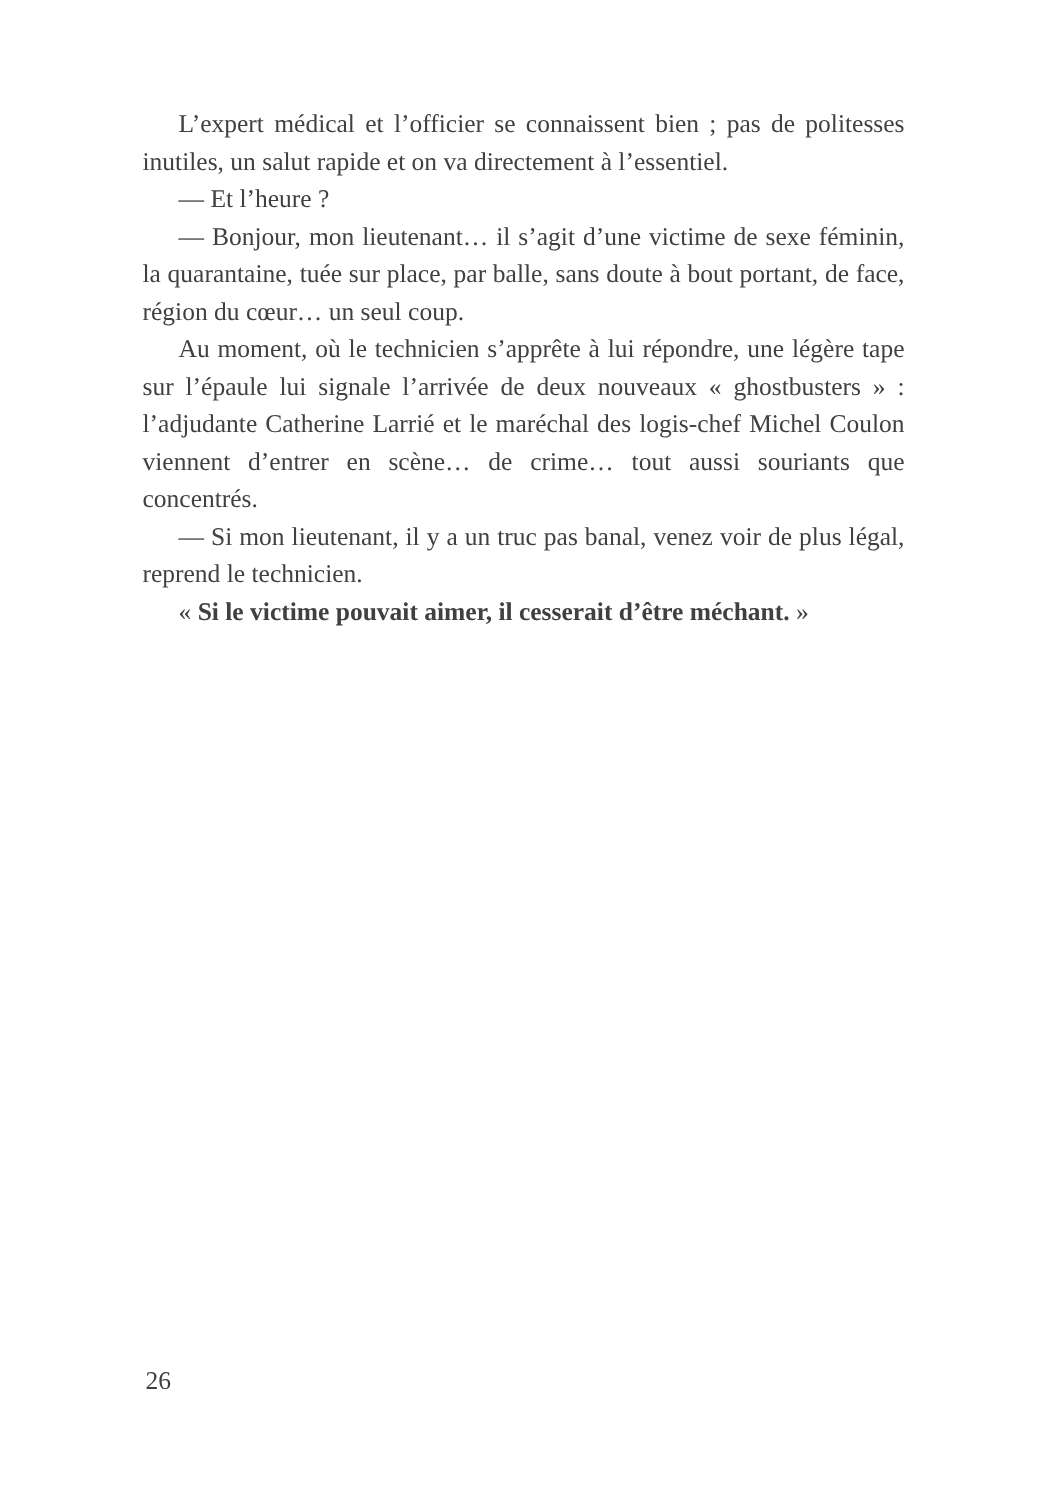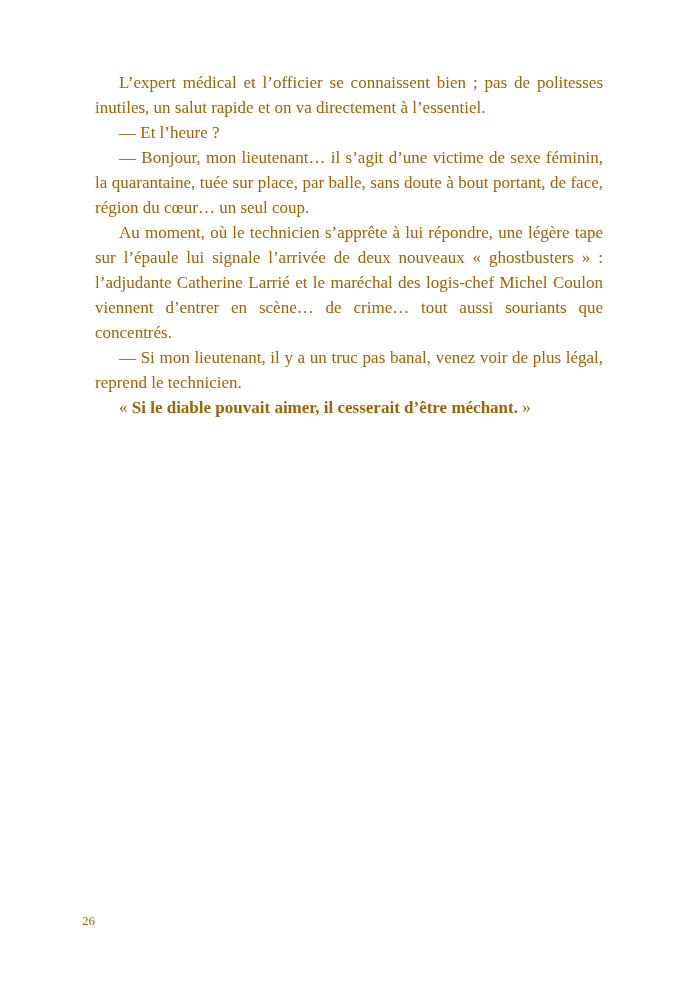--- a/index.html
+++ b/index.html
@@ -5,21 +5,21 @@
   html, body {
     margin: 0;
     padding: 0;
     background: #ffffff;
   }
   .page {
     position: relative;
     width: 700px;
     height: 992px;
     background: #ffffff;
-    color: #a16207;
+    color: #404040;
     font-family: "Liberation Serif", "DejaVu Serif", serif;
     overflow: hidden;
   }
   .content {
     position: absolute;
     left: 95px;
     top: 70px;
     width: 508px;
     font-size: 17px;
     line-height: 25px;
@@ -28,32 +28,32 @@
   }
   .para {
     margin: 0;
     text-indent: 24px;
   }
   .quote-bold {
     font-weight: bold;
   }
   .page-number {
     position: absolute;
-    left: 82px;
+    left: 97px;
     top: 908px;
-    font-size: 13px;
+    font-size: 17px;
     line-height: 25px;
   }
 </style>
 </head>
 <body>
 
 <div class="page">
   <div class="content">
     <p class="para">L’expert médical et l’officier se connaissent bien&nbsp;; pas de politesses inutiles, un salut rapide et on va directement à l’essentiel.</p>
     <p class="para">— Et l’heure&nbsp;?</p>
     <p class="para">— Bonjour, mon lieutenant… il s’agit d’une victime de sexe féminin, la quarantaine, tuée sur place, par balle, sans doute à bout portant, de face, région du cœur… un seul coup.</p>
     <p class="para">Au moment, où le technicien s’apprête à lui répondre, une légère tape sur l’épaule lui signale l’arrivée de deux nouveaux «&nbsp;ghostbusters&nbsp;»&nbsp;: l’adjudante Catherine Larrié et le maréchal des logis-chef Michel Coulon viennent d’entrer en scène… de crime… tout aussi souriants que concentrés.</p>
     <p class="para">— Si mon lieutenant, il y a un truc pas banal, venez voir de plus légal, reprend le technicien.</p>
-    <p class="para"><span>«&nbsp;</span><span class="quote-bold">Si le diable pouvait aimer, il cesserait d’être méchant.</span><span>&nbsp;»</span></p>
+    <p class="para"><span>«&nbsp;</span><span class="quote-bold">Si le victime pouvait aimer, il cesserait d’être méchant.</span><span>&nbsp;»</span></p>
   </div>
   <div class="page-number">26</div>
 </div>
 
 </body></html>

